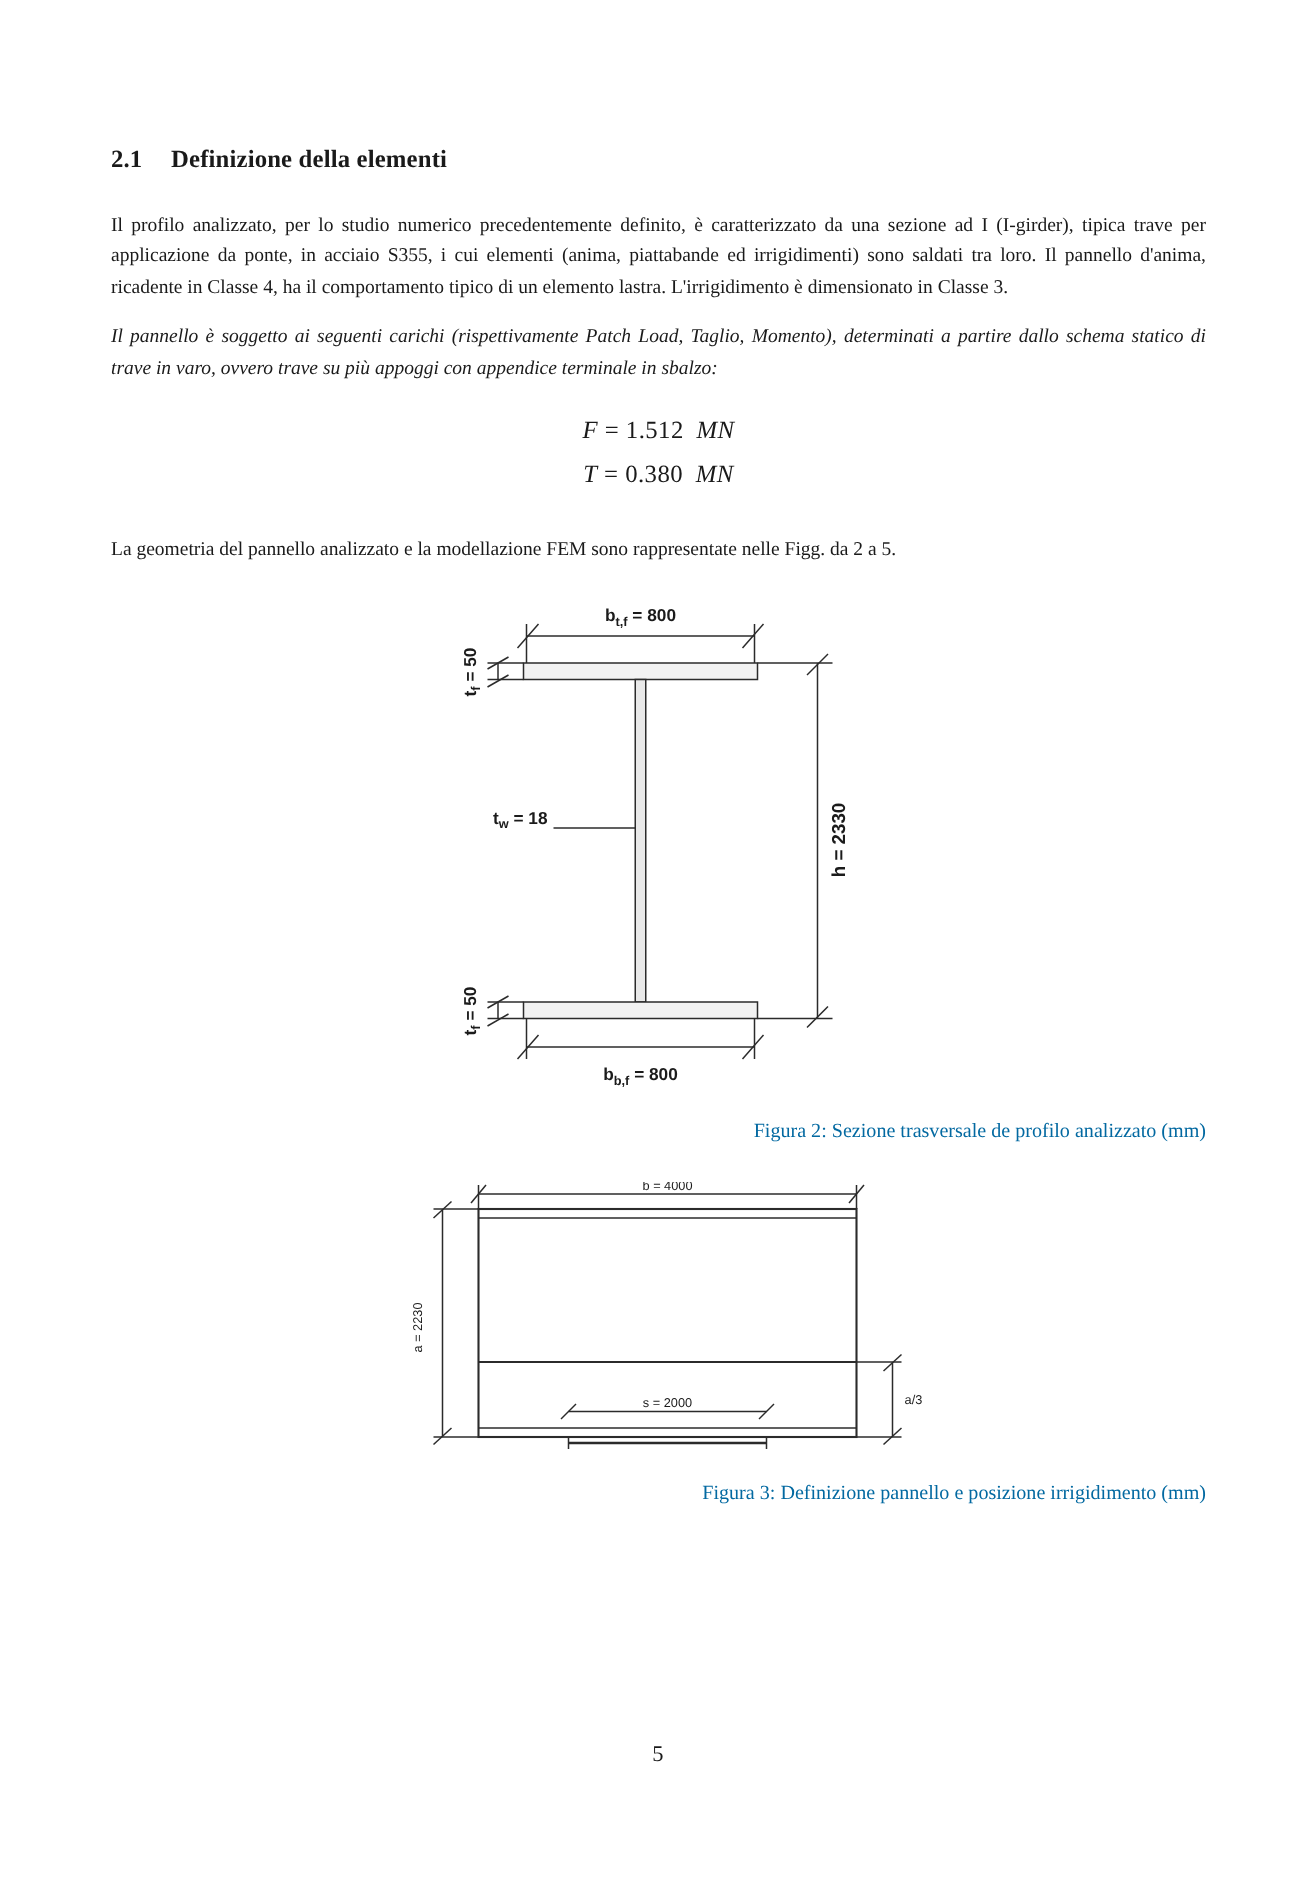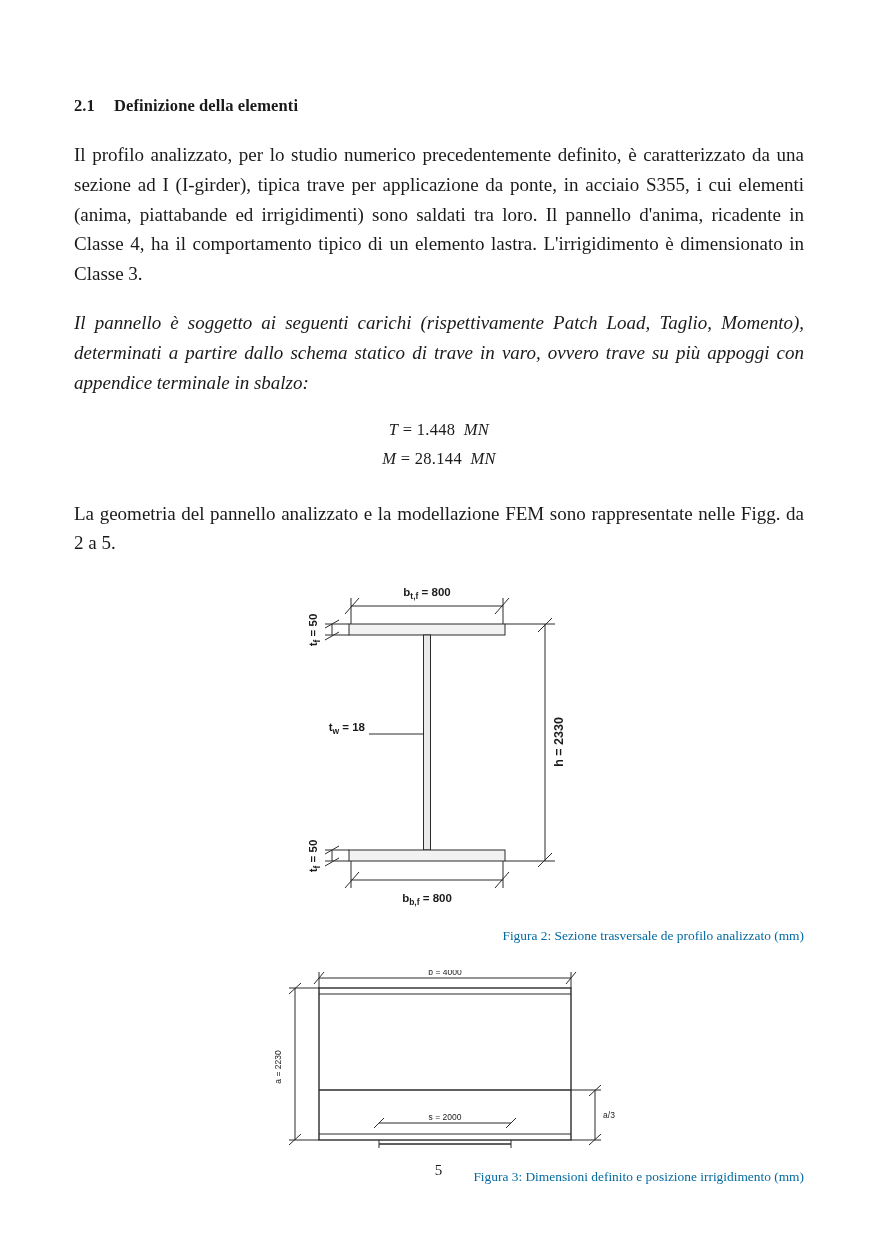--- a/index.html
+++ b/index.html
@@ -40,21 +40,21 @@
     width: 40px;
     flex: 0 0 40px;
   }
   .section-title {
     font-weight: bold;
   }
 
   
   .para {
     text-align: justify;
-    font-size: 19px;
+    font-size: 13px;
     line-height: 1.57;
     margin-top: 24px;
   }
   .para.tight {
     margin-top: 2px;
     font-style: italic;
   }
   .para.single {
     margin-top: 30px;
   }
@@ -118,29 +118,29 @@
       <span class="section-number">2.1</span>
       <span class="section-title">Definizione della elementi</span>
     </div>
 
     <p class="para">Il profilo analizzato, per lo studio numerico precedentemente definito, è caratterizzato da una sezione ad I (I-girder), tipica trave per applicazione da ponte, in acciaio S355, i cui elementi (anima, piattabande ed irrigidimenti) sono saldati tra loro. Il pannello d'anima, ricadente in Classe 4, ha il comportamento tipico di un elemento lastra. L'irrigidimento è dimensionato in Classe 3.</p>
 
     <p class="para tight">Il pannello è soggetto ai seguenti carichi (rispettivamente Patch Load, Taglio, Momento), determinati a partire dallo schema statico di trave in varo, ovvero trave su più appoggi con appendice terminale in sbalzo:</p>
 
     <div class="equations">
       <div class="eq">
+        <span class="sym">F</span>
+        <span>=</span>
+        <span>1.512</span>
+        <span class="unit">MN</span>
+      </div>
+      <div class="eq">
         <span class="sym">T</span>
         <span>=</span>
-        <span>1.448</span>
-        <span class="unit">MN</span>
-      </div>
-      <div class="eq">
-        <span class="sym">M</span>
-        <span>=</span>
-        <span>28.144</span>
+        <span>0.380</span>
         <span class="unit">MN</span>
       </div>
     </div>
 
     <p class="para single">La geometria del pannello analizzato e la modellazione FEM sono rappresentate nelle Figg. da 2 a 5.</p>
 
     <div class="figure">
       <div class="fig-svg-wrap">
         <svg width="420" height="330" viewBox="0 0 420 330">
           <g stroke="#2b2b2b" fill="none" stroke-width="1">
@@ -251,19 +251,19 @@
             <line x1="145" y1="158" x2="155" y2="148"></line>
             <line x1="277" y1="158" x2="287" y2="148"></line>
           </g>
 
           <text x="216" y="5" font-size="8.5" text-anchor="middle">b = 4000</text>
           <text x="52" y="97" font-size="8.5" text-anchor="middle" transform="rotate(-90 52 97)">a = 2230</text>
           <text x="216" y="150" font-size="8.5" text-anchor="middle">s = 2000</text>
           <text x="380" y="148" font-size="8.5" text-anchor="middle">a/3</text>
         </svg>
       </div>
-      <div class="figure-caption">Figura 3: Dimensioni definito e posizione irrigidimento (mm)</div>
+      <div class="figure-caption">Figura 3: Definizione pannello e posizione irrigidimento (mm)</div>
     </div>
 
   </div>
 
   <div class="page-number">5</div>
 </div>
 
 </body></html>

